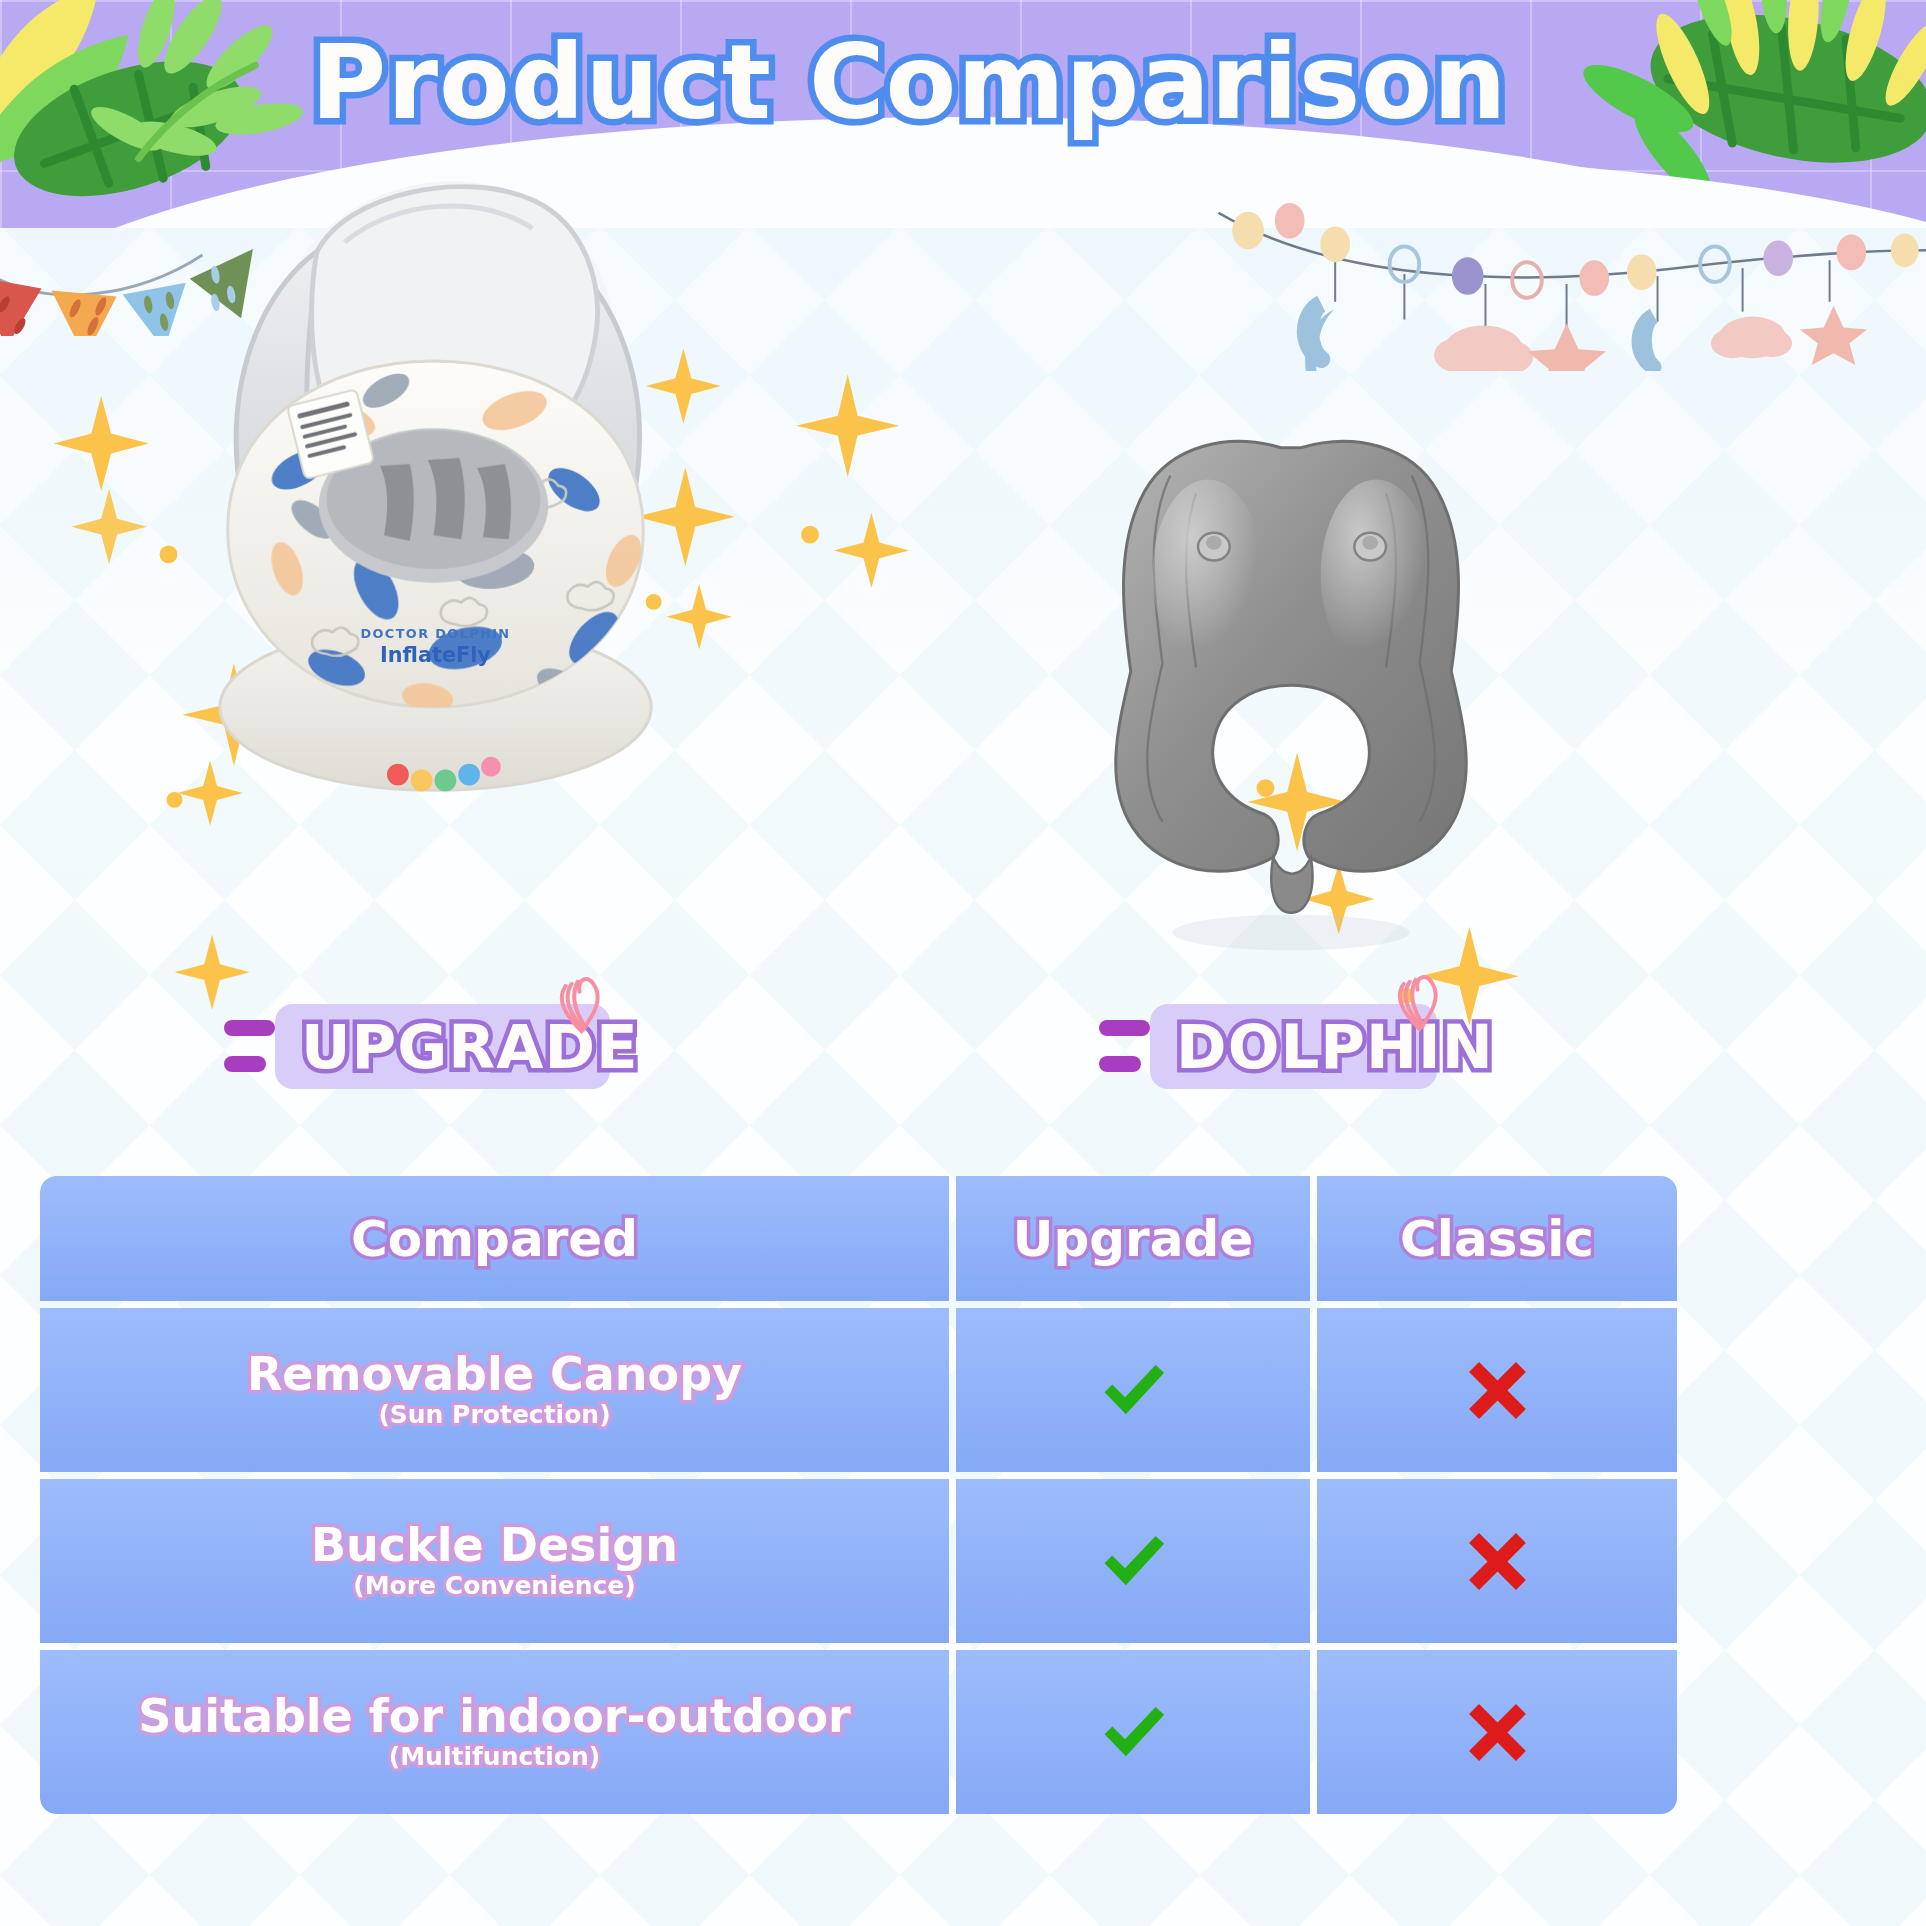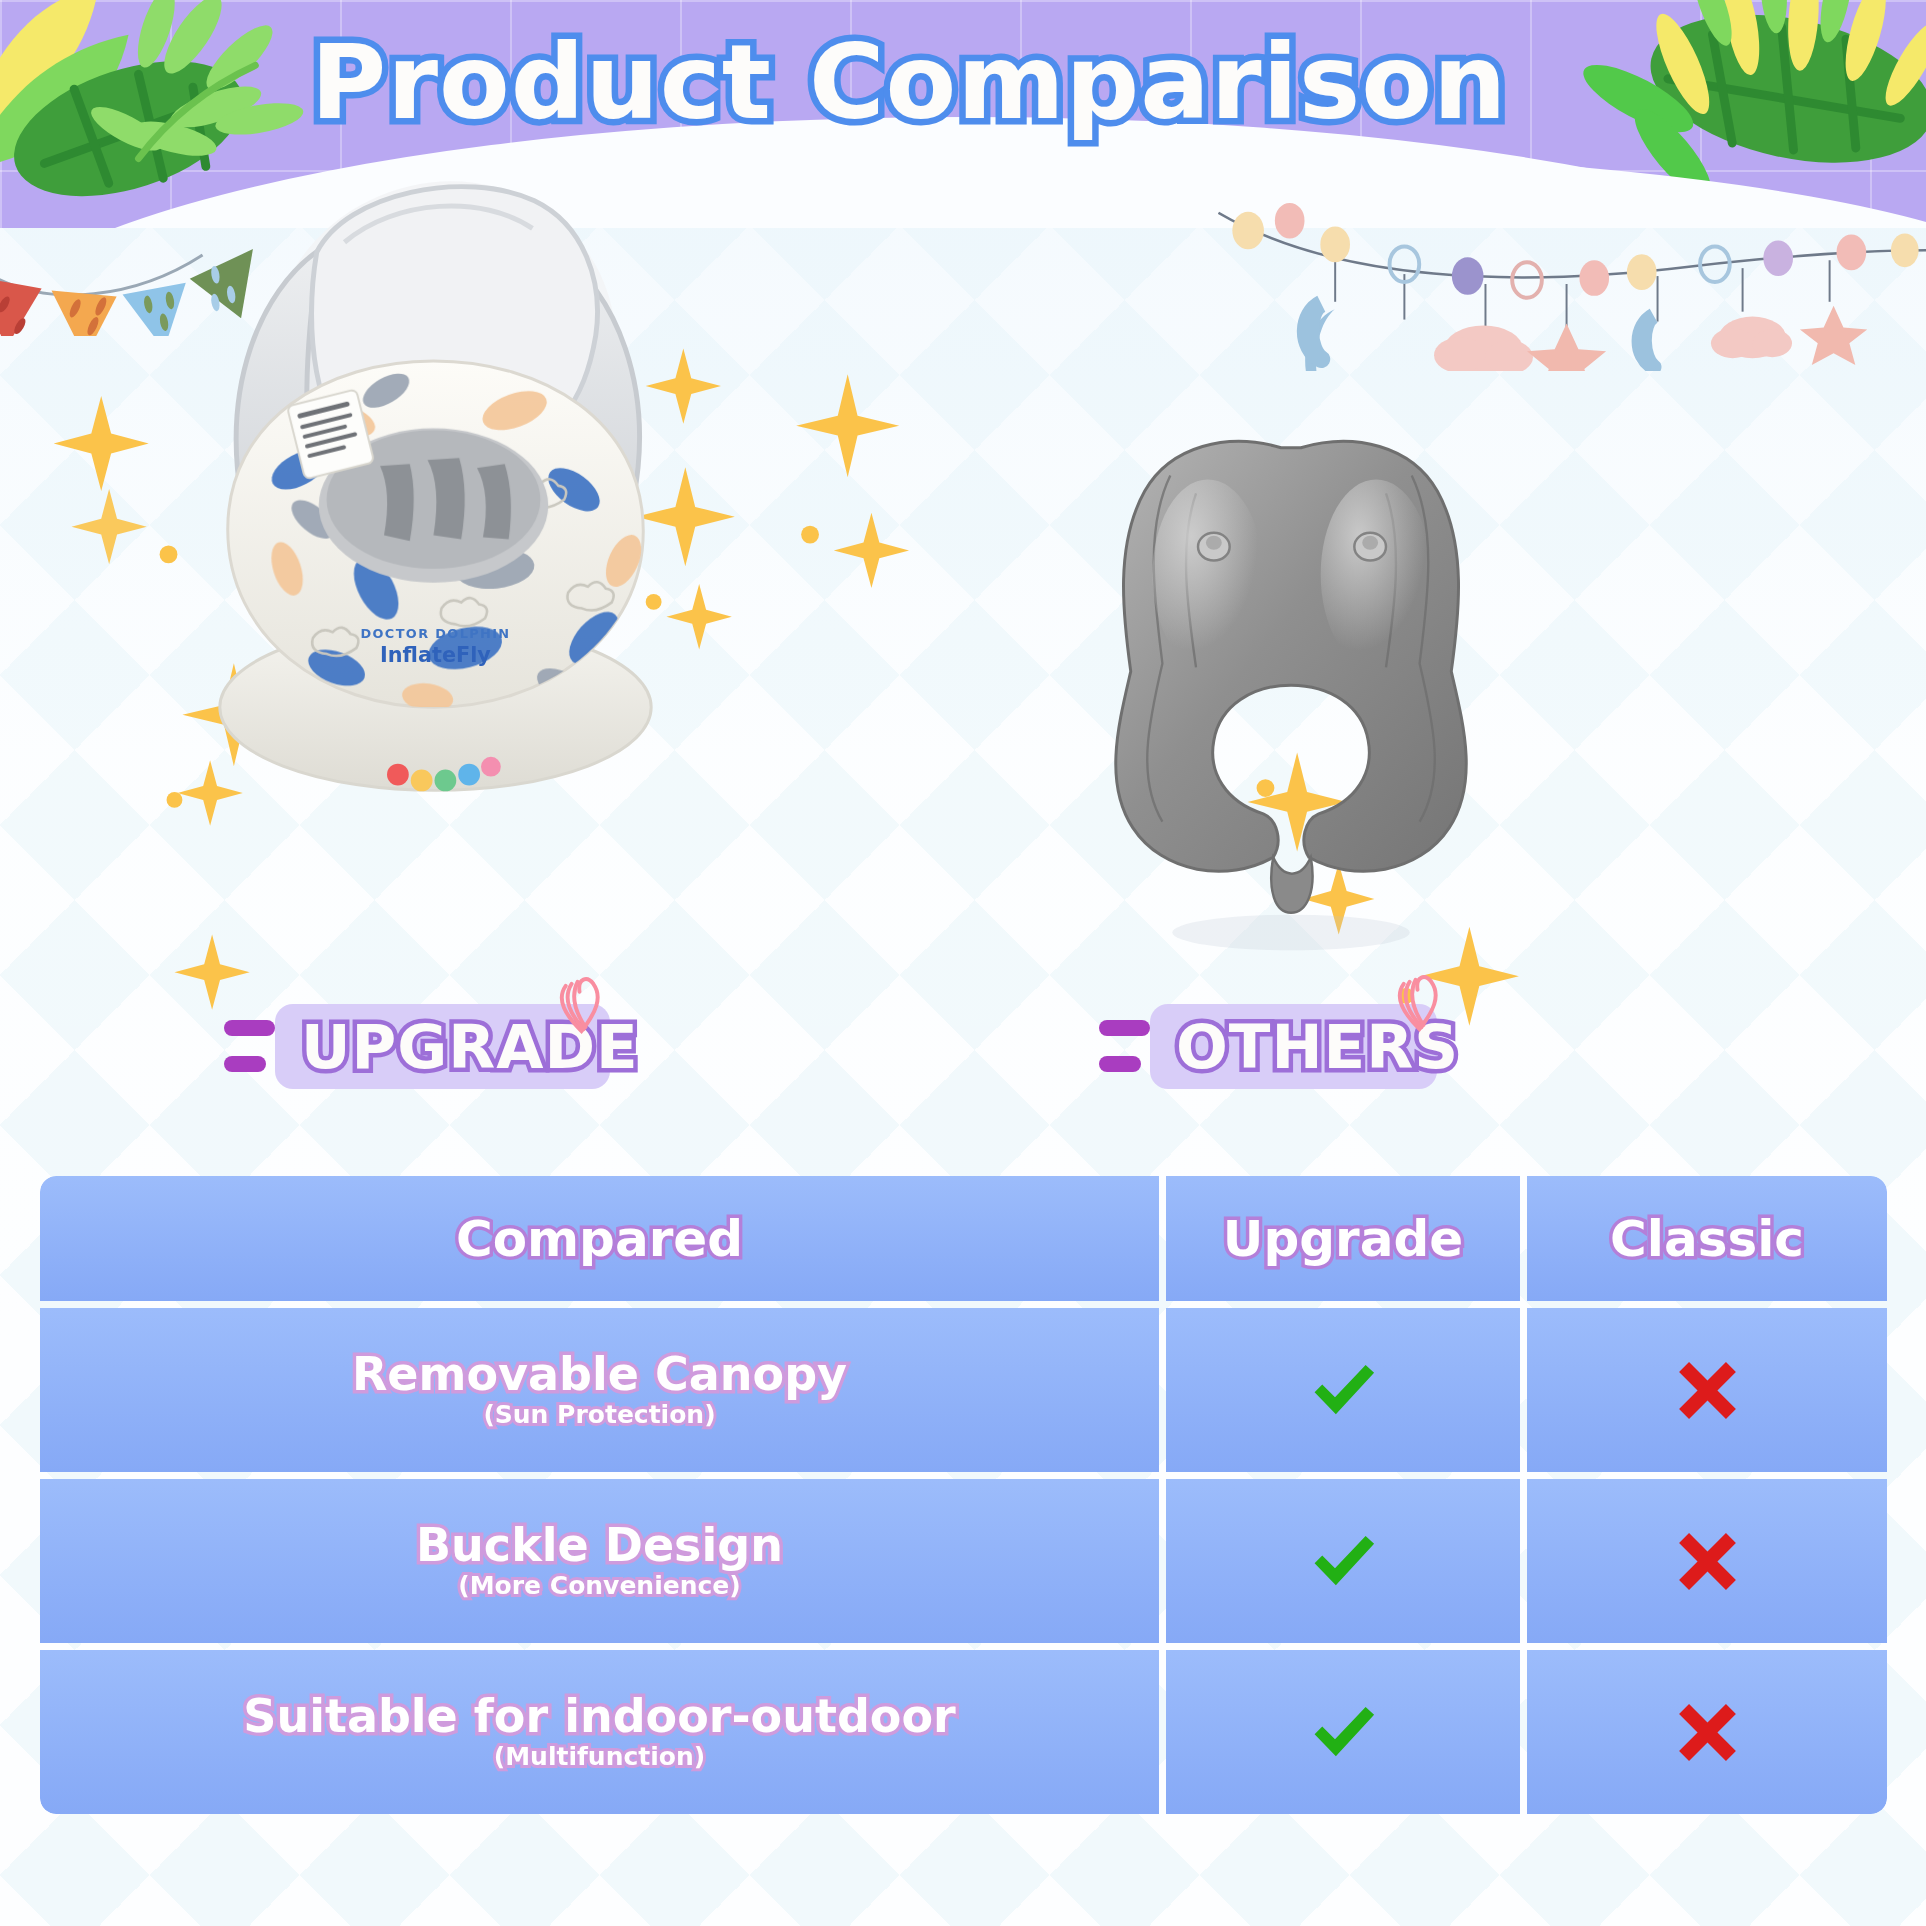--- a/index.html
+++ b/index.html
@@ -139,21 +139,21 @@
   }
   .trow { display: flex; gap: 7px; }
   .tcell {
     background: linear-gradient(180deg,#9cbcfb 0%, #86a9f6 100%);
     display: flex;
     flex-direction: column;
     align-items: center;
     justify-content: center;
     text-align: center;
   }
-  .c1 { width: 1119px; }
+  .c1 { width: 909px; }
   .c2 { width: 354px; }
   .c3 { width: 360px; }
 
   .trow.header-row .tcell { height: 125px; }
   .trow.data-row .tcell { height: 164px; }
 
   .trow:first-child .c1 { border-top-left-radius: 16px; }
   .trow:first-child .c3 { border-top-right-radius: 16px; }
   .trow:last-child .c1 { border-bottom-left-radius: 16px; }
   .trow:last-child .c3 { border-bottom-right-radius: 16px; }
@@ -525,21 +525,21 @@
       <path d="M26 14 C16 30 26 46 38 60"></path>
       <path d="M32 12 C24 28 32 46 40 58"></path>
     </g>
   </svg>
 
   <div class="badge" style="left:1150px;top:1004px;width:287px;">
     <div class="badge-icon">
         <span></span>
         <span></span>
       </div>
-    <div class="badge-text">OTHERS</div>
+    <div class="badge-text">DOLPHIN</div>
   </div>
   <svg class="heart" style="left:1384px;top:968px" viewBox="0 0 70 70">
     <g fill="none" stroke="#f98ea0" stroke-width="4" stroke-linecap="round">
       <path d="M20 16 C10 30 20 46 36 62 C50 44 58 28 48 14 C42 6 32 8 34 22"></path>
       <path d="M26 14 C16 30 26 46 38 60"></path>
       <path d="M32 12 C24 28 32 46 40 58"></path>
     </g>
   </svg>
 
   <div class="table">

